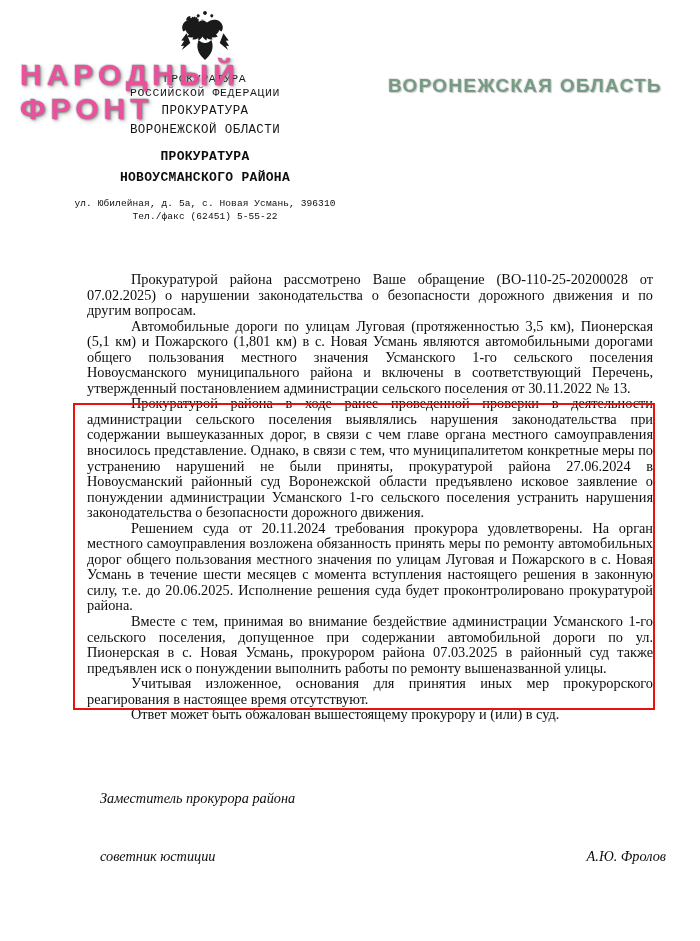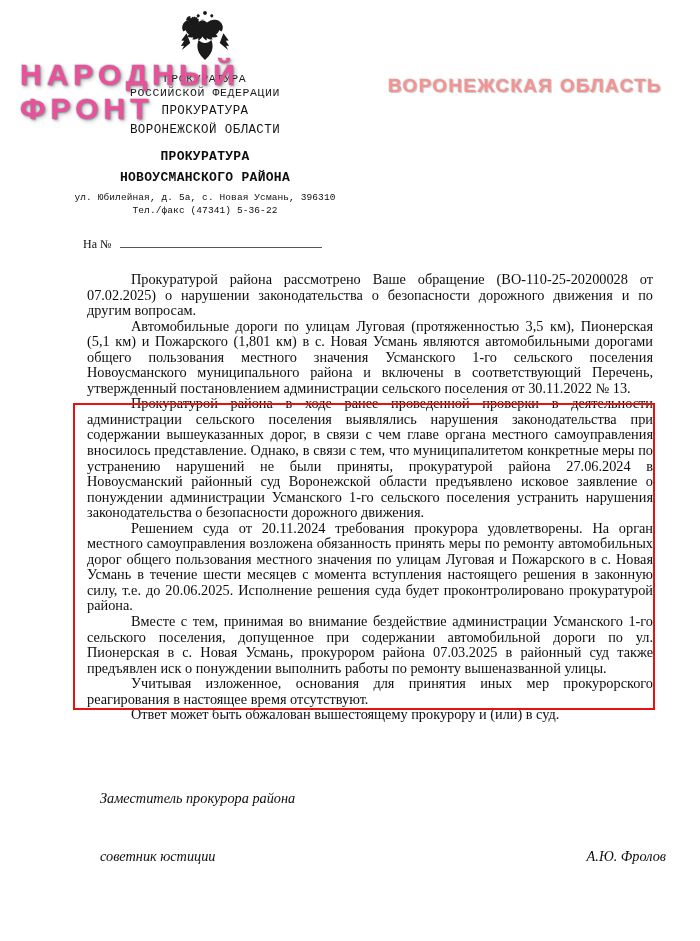--- a/index.html
+++ b/index.html
@@ -57,21 +57,21 @@
   .org-main {
     font-weight: bold;
     font-size: 13px;
     line-height: 16.5px;
     letter-spacing: 0.3px;
     margin-top: 11px;
   }
   .org-addr {
     font-size: 9.5px;
     line-height: 12.5px;
-    margin-top: 6px;
+    margin-top: 12px;
     letter-spacing: 0.1px;
   }
 
   .addressee {
     position: absolute;
     left: 378px;
     top: 57px;
     width: 300px;
     font-size: 14.5px;
     line-height: 18.5px;
@@ -184,21 +184,21 @@
     width: 22px;
     height: 26px;
     margin-right: 4px;
     flex: none;
   }
   .wm-right .wm-text {
     font-family: "Liberation Sans", "DejaVu Sans", sans-serif;
     font-weight: bold;
     font-size: 19px;
     letter-spacing: 1.3px;
-    color: #ef4444;
+    color: #14532d;
     text-shadow:
       0 0 1px #9a9a9a,
       1px 1px 1px rgba(80,80,80,0.55),
       -1px -1px 1px rgba(140,140,140,0.35);
     white-space: nowrap;
   }
 </style>
 </head>
 <body>
 
@@ -218,29 +218,25 @@
           <path d="M51 26l5.5 7.5-3 .4 3.4 5.3-3.2-.2 2.1 4.4-8.6-7.2z"></path>
         </g>
       </svg>
       <div class="org-line1">ПРОКУРАТУРА</div>
       <div class="org-line1">РОССИЙСКОЙ ФЕДЕРАЦИИ</div>
       <div class="org-line2">ПРОКУРАТУРА</div>
       <div class="org-line2">ВОРОНЕЖСКОЙ ОБЛАСТИ</div>
       <div class="org-main">ПРОКУРАТУРА</div>
       <div class="org-main" style="margin-top:4px">НОВОУСМАНСКОГО РАЙОНА</div>
       <div class="org-addr">ул. Юбилейная, д. 5а, с. Новая Усмань, 396310</div>
-      <div class="org-addr" style="margin-top:0">Тел./факс (47341) 5-36-22</div>
+      <div class="org-addr" style="margin-top:0">Тел./факс (62451) 5-55-22</div>
     </div>
 
   </div>
 
-  <div class="ref-line">
-    <span class="ref-label">На №</span>
-    <span class="ref-rule"></span>
-  </div>
 
   <div class="body-text">
     <p>Прокуратурой района рассмотрено Ваше обращение (ВО-110-25-20200028 от 07.02.2025) о нарушении законодательства о безопасности дорожного движения и по другим вопросам.</p>
     <p>Автомобильные дороги по улицам Луговая (протяженностью 3,5 км), Пионерская (5,1 км) и Пожарского (1,801 км) в с. Новая Усмань являются автомобильными дорогами общего пользования местного значения Усманского 1-го сельского поселения Новоусманского муниципального района и включены в соответствующий Перечень, утвержденный постановлением администрации сельского поселения от 30.11.2022 № 13.</p>
     <p>Прокуратурой района в ходе ранее проведенной проверки в деятельности администрации сельского поселения выявлялись нарушения законодательства при содержании вышеуказанных дорог, в связи с чем главе органа местного самоуправления вносилось представление. Однако, в связи с тем, что муниципалитетом конкретные меры по устранению нарушений не были приняты, прокуратурой района 27.06.2024 в Новоусманский районный суд Воронежской области предъявлено исковое заявление о понуждении администрации Усманского 1-го сельского поселения устранить нарушения законодательства о безопасности дорожного движения.</p>
     <p>Решением суда от 20.11.2024 требования прокурора удовлетворены. На орган местного самоуправления возложена обязанность принять меры по ремонту автомобильных дорог общего пользования местного значения по улицам Луговая и Пожарского в с. Новая Усмань в течение шести месяцев с момента вступления настоящего решения в законную силу, т.е. до 20.06.2025. Исполнение решения суда будет проконтролировано прокуратурой района.</p>
     <p>Вместе с тем, принимая во внимание бездействие администрации Усманского 1-го сельского поселения, допущенное при содержании автомобильной дороги по ул. Пионерская в с. Новая Усмань, прокурором района 07.03.2025 в районный суд также предъявлен иск о понуждении выполнить работы по ремонту вышеназванной улицы.</p>
     <p>Учитывая изложенное, основания для принятия иных мер прокурорского реагирования в настоящее время отсутствуют.</p>
     <p>Ответ может быть обжалован вышестоящему прокурору и (или) в суд.</p>
   </div>

